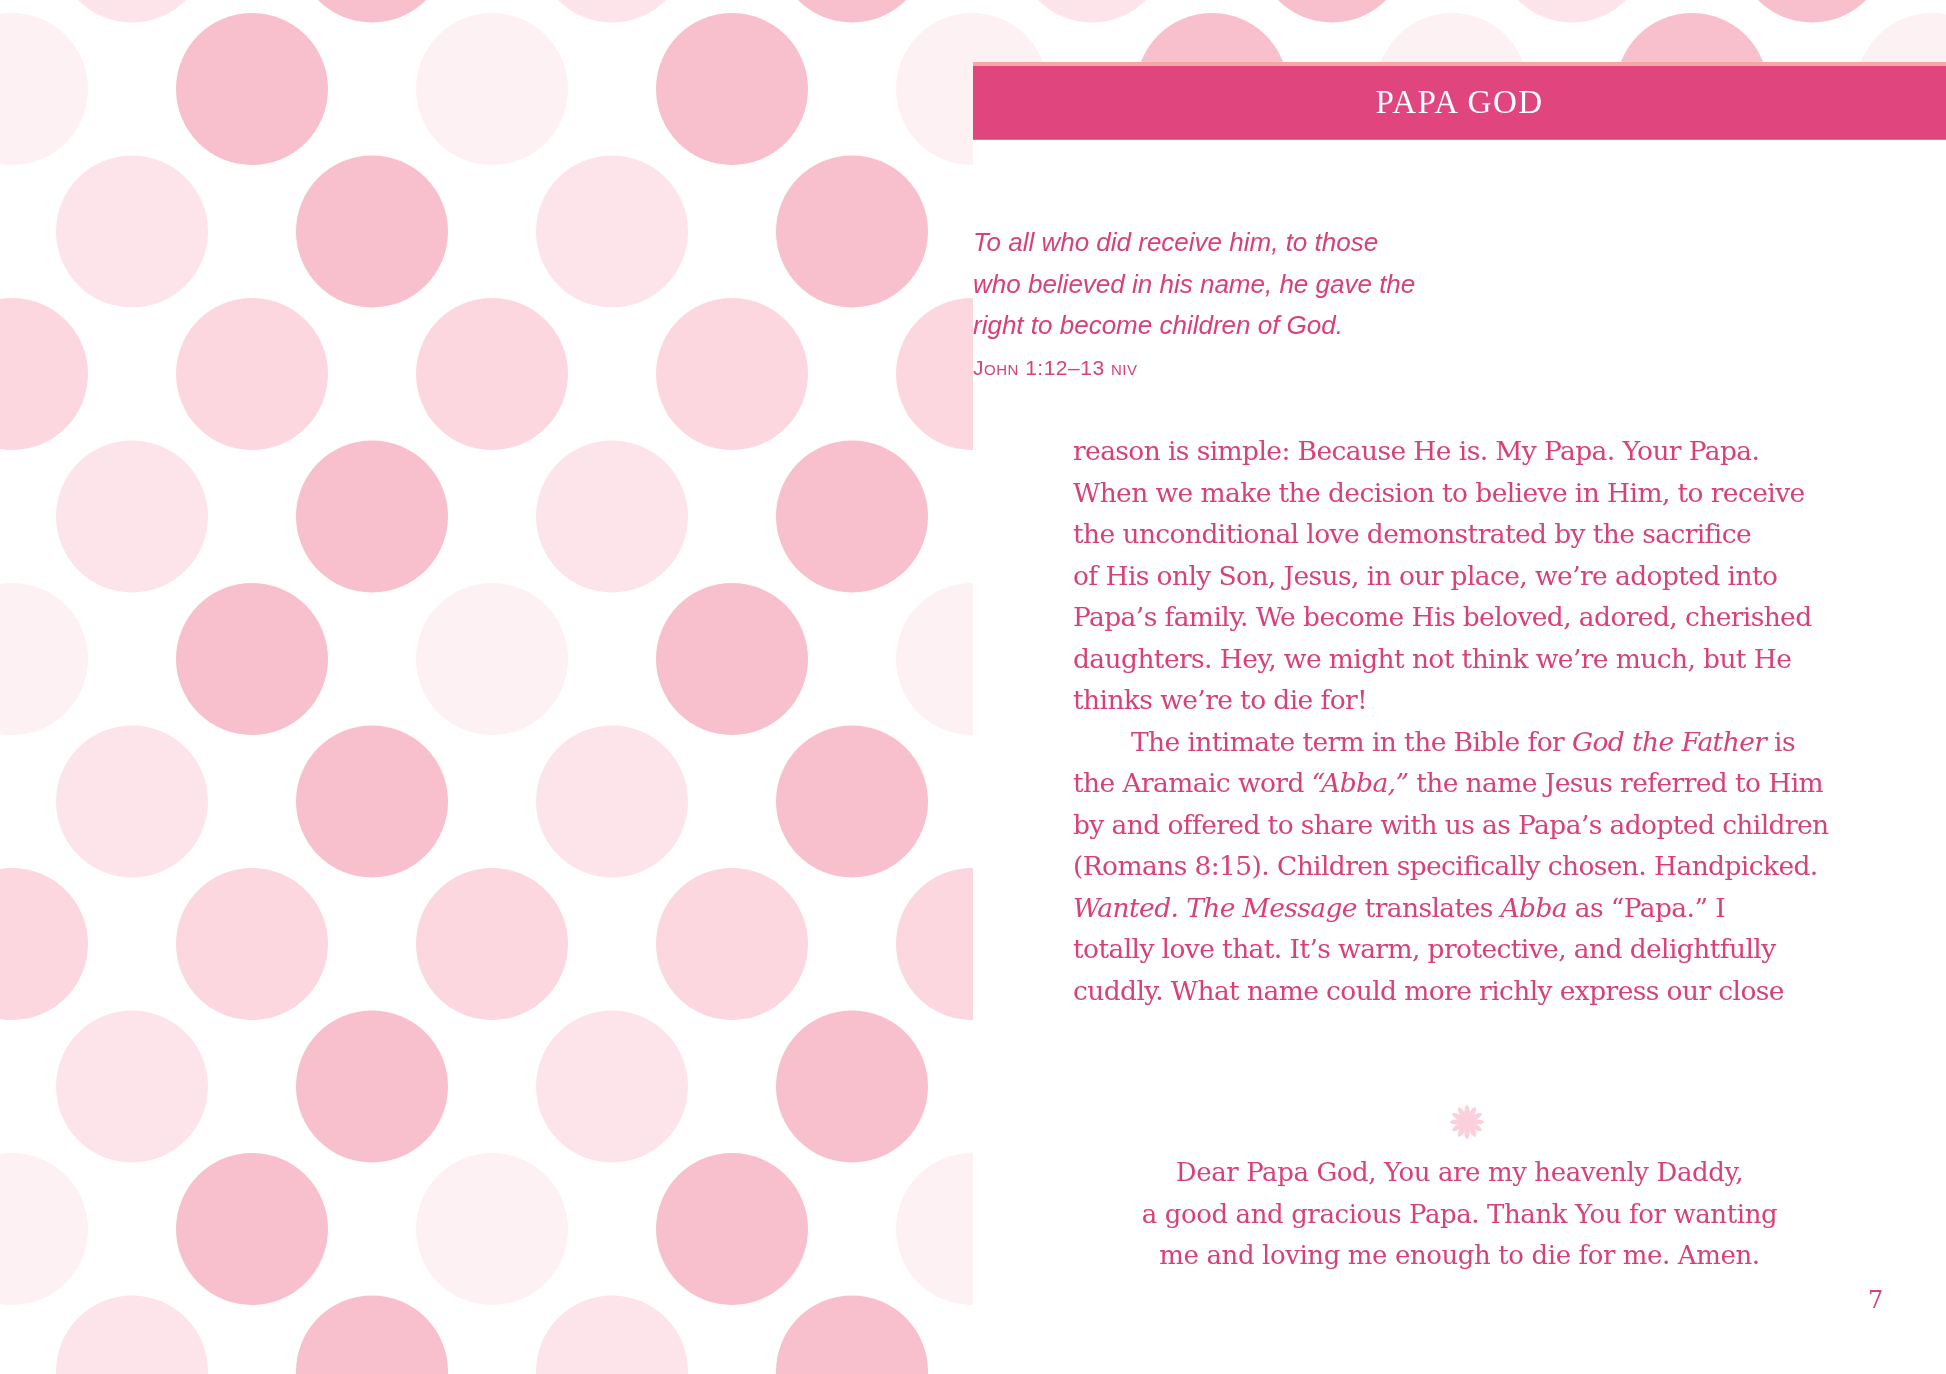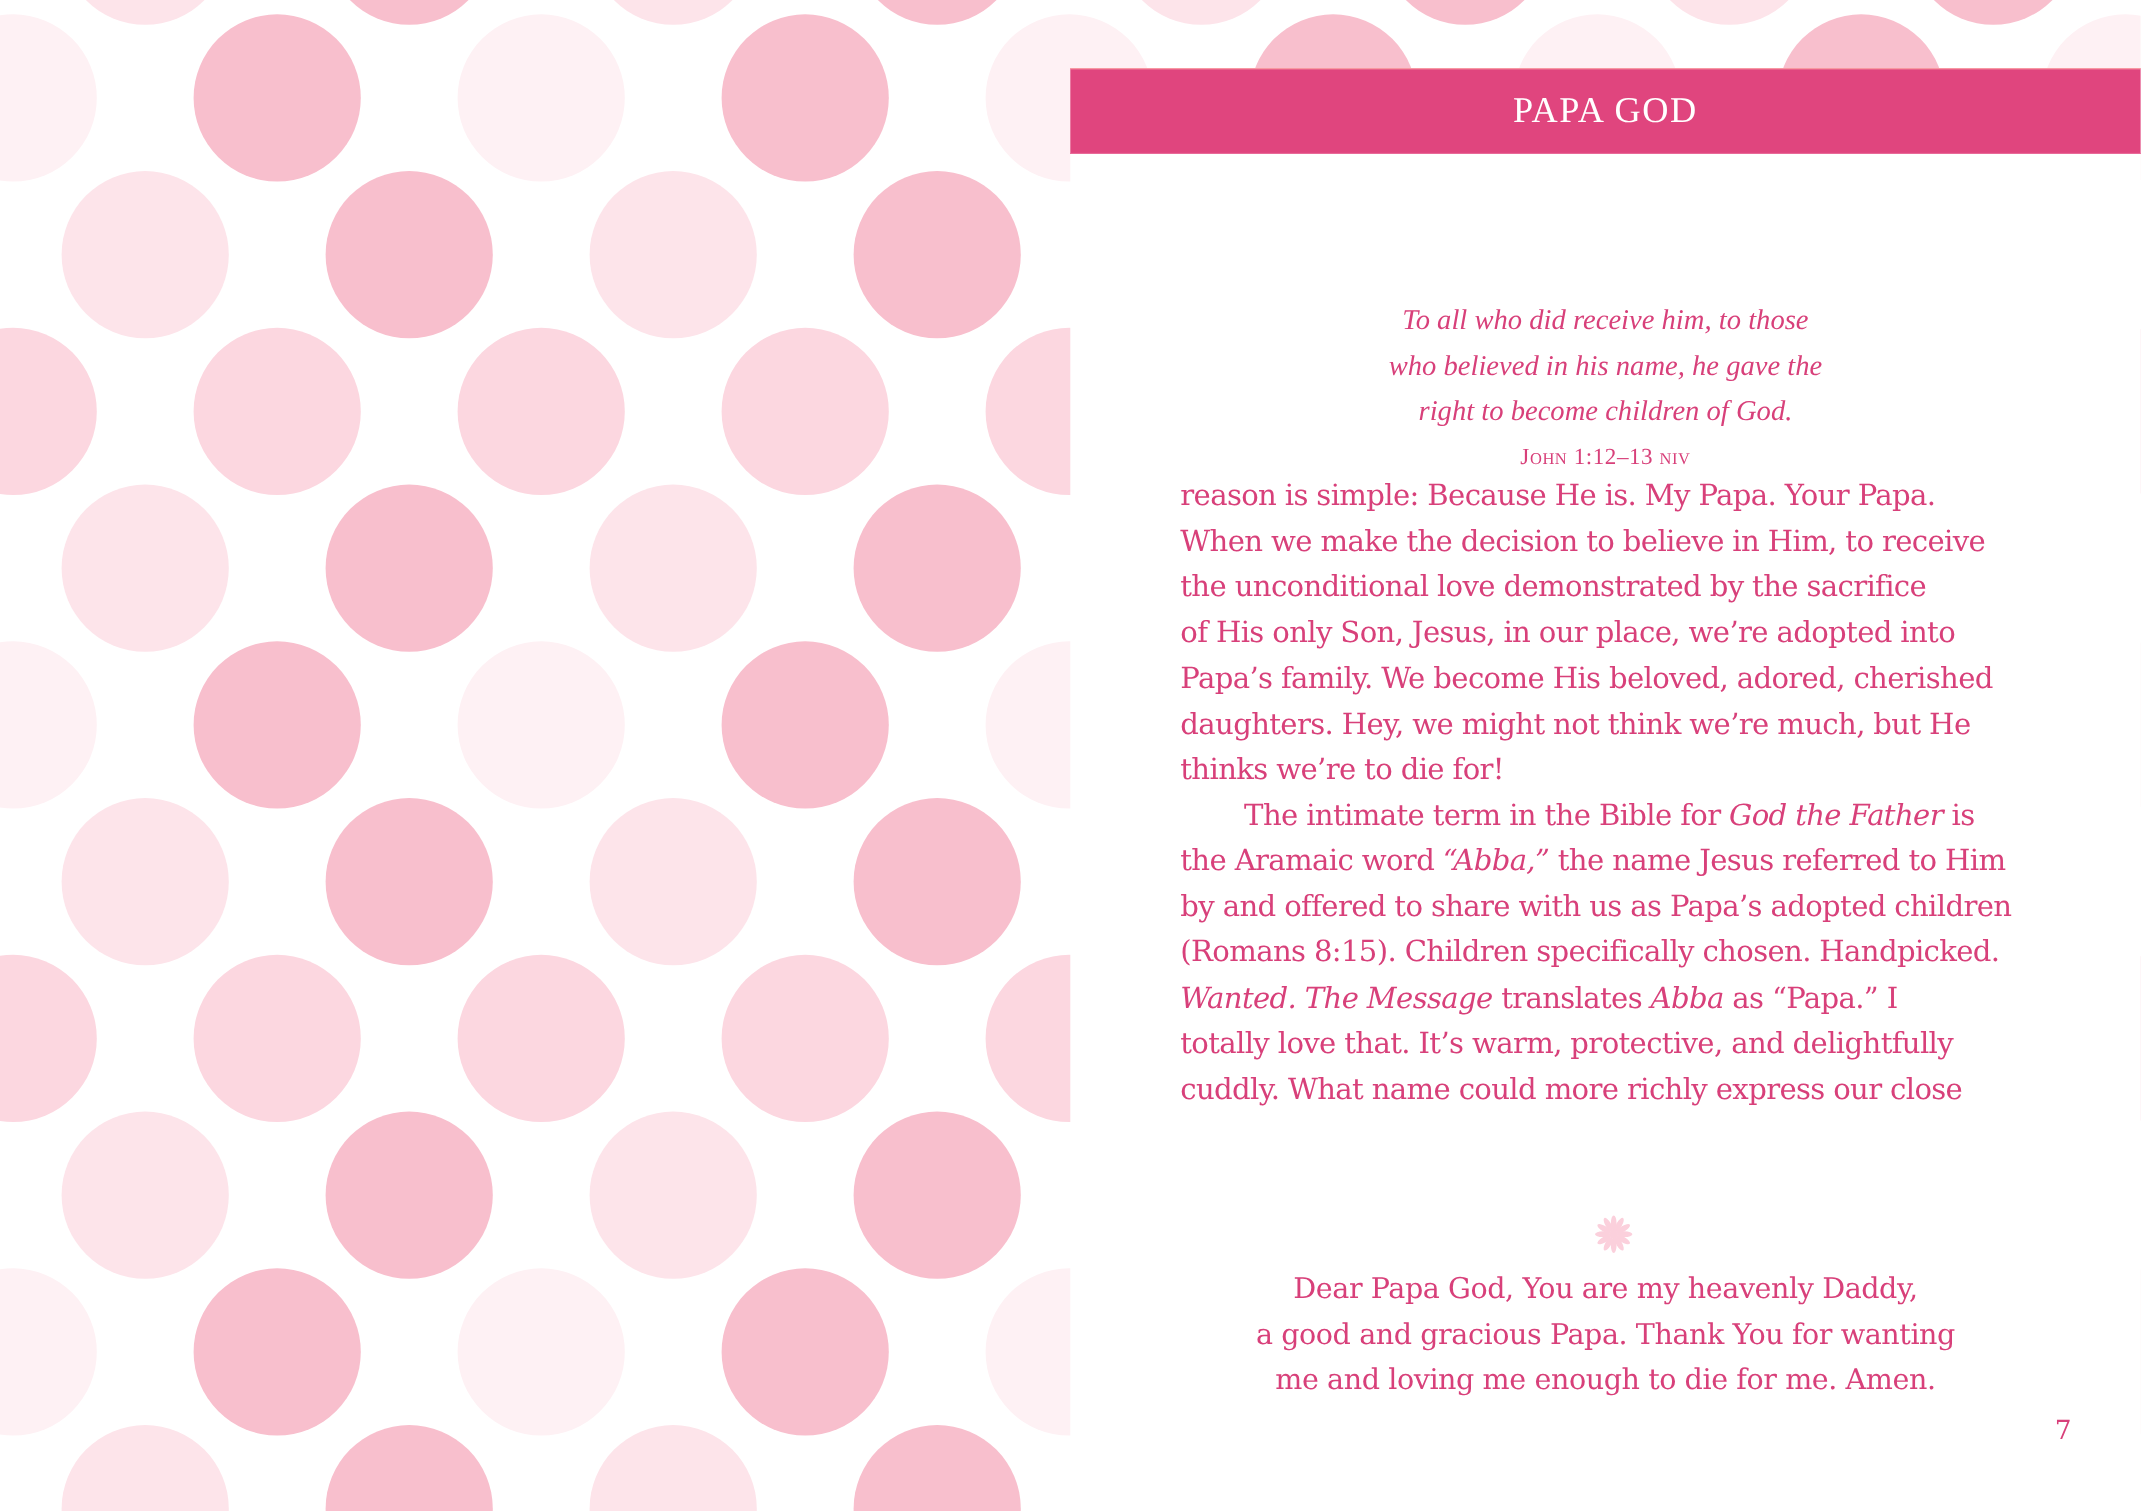--- a/index.html
+++ b/index.html
@@ -9,36 +9,35 @@
     font-family: "DejaVu Serif", "Liberation Serif", serif;
   }
   #dots { position: absolute; left: 0; top: 0; width: 1946px; height: 1374px; }
   .page-panel {
     position: absolute; left: 973px; top: 62px; width: 973px; height: 1312px;
     background: #ffffff;
   }
   .banner {
     position: absolute; left: 973px; top: 62px; width: 973px; height: 78px;
     background: #e0457e;
-    border-top: 1px solid #fca5a5;
+    border-top: 4px solid #fca5a5;
     border-bottom: 1px solid #e86a98;
     box-sizing: border-box;
     display: flex; align-items: center; justify-content: center;
   }
   .banner-title {
     color: #ffffff; font-family: "Liberation Serif", "DejaVu Serif", serif;
     font-size: 33px; letter-spacing: 1.5px; font-weight: normal;
   }
   .quote {
     position: absolute; left: 973px; width: 973px; top: 222px;
-    text-align: center; font-style: italic;
-    font-family: Liberation Serif, serif;
+    font-style: italic;
+    font-family: Liberation Sans, sans-serif;
     font-size: 26px; line-height: 41.5px;
     color: #d8407a;
-    margin-top: 48px;
   }
   .quote-line { display: block; white-space: nowrap; }
   .quote-ref {
     display: block; font-style: normal; font-size: 21px; letter-spacing: 0.5px;
     font-variant: small-caps; margin-top: 0px;
   }
   .body-text {
     position: absolute; left: 1073px; top: 430px; width: 820px;
     font-family: "DejaVu Serif", serif; font-size: 26.5px; line-height: 41.5px;
     color: #d8407a;

